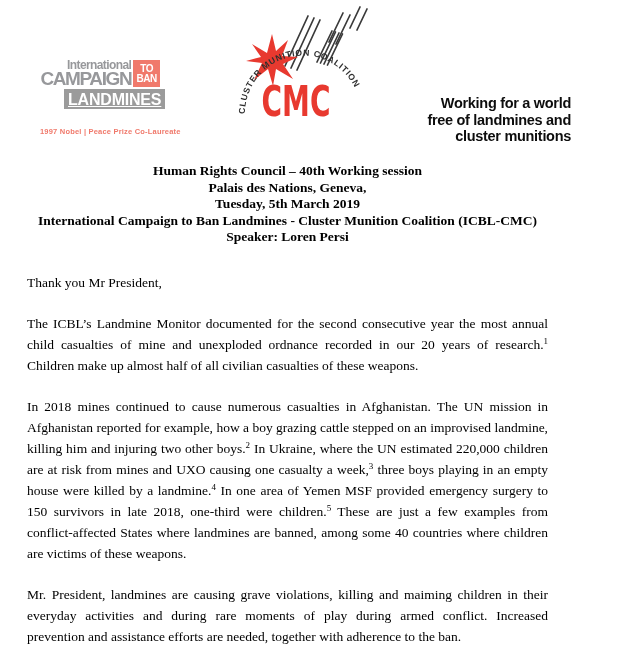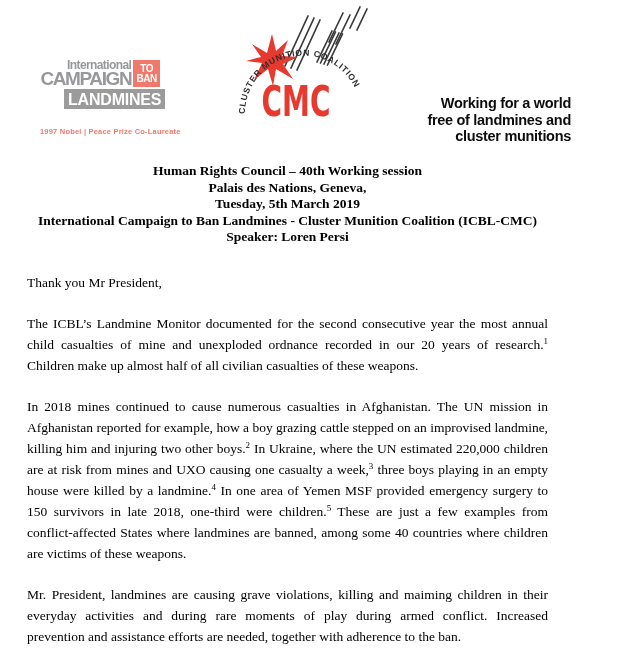--- a/index.html
+++ b/index.html
@@ -31,21 +31,21 @@
   }
   .icbl-toban {
     background: #f0796b; color: #fff; width: 27px; margin-left: 2px;
     display: flex; flex-direction: column; align-items: center; justify-content: center;
     font-weight: bold; font-size: 10px; line-height: 10px; letter-spacing: -0.5px;
   }
   .icbl-landmines-row { margin-left: 24px; margin-top: 2px; }
   .icbl-landmines {
     display: inline-block; background: #9b9b9b; color: #fff;
     font-weight: bold; font-size: 16px; line-height: 17px;
-    padding: 2px 4px 1px 4px; letter-spacing: -0.2px; white-space: nowrap;
+    padding: 2px 4px 1px 4px; letter-spacing: -0.2px; white-space: nowrap; text-decoration: underline;
   }
   .icbl-nobel {
     margin-top: 18px; color: #f0796b; font-weight: bold;
     font-size: 7.5px; letter-spacing: 0.2px; white-space: nowrap;
   }
 
   
   .cmc { position: absolute; left: 237px; top: 4px; width: 132px; height: 126px; }
 
   

